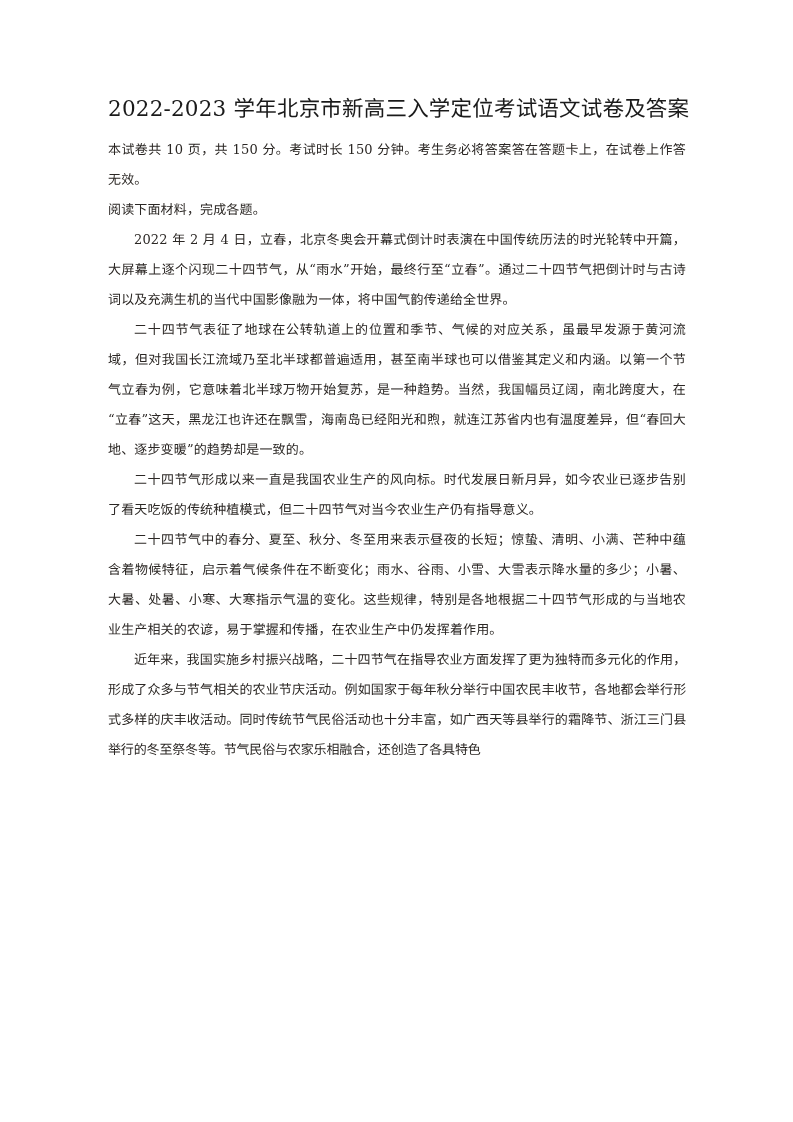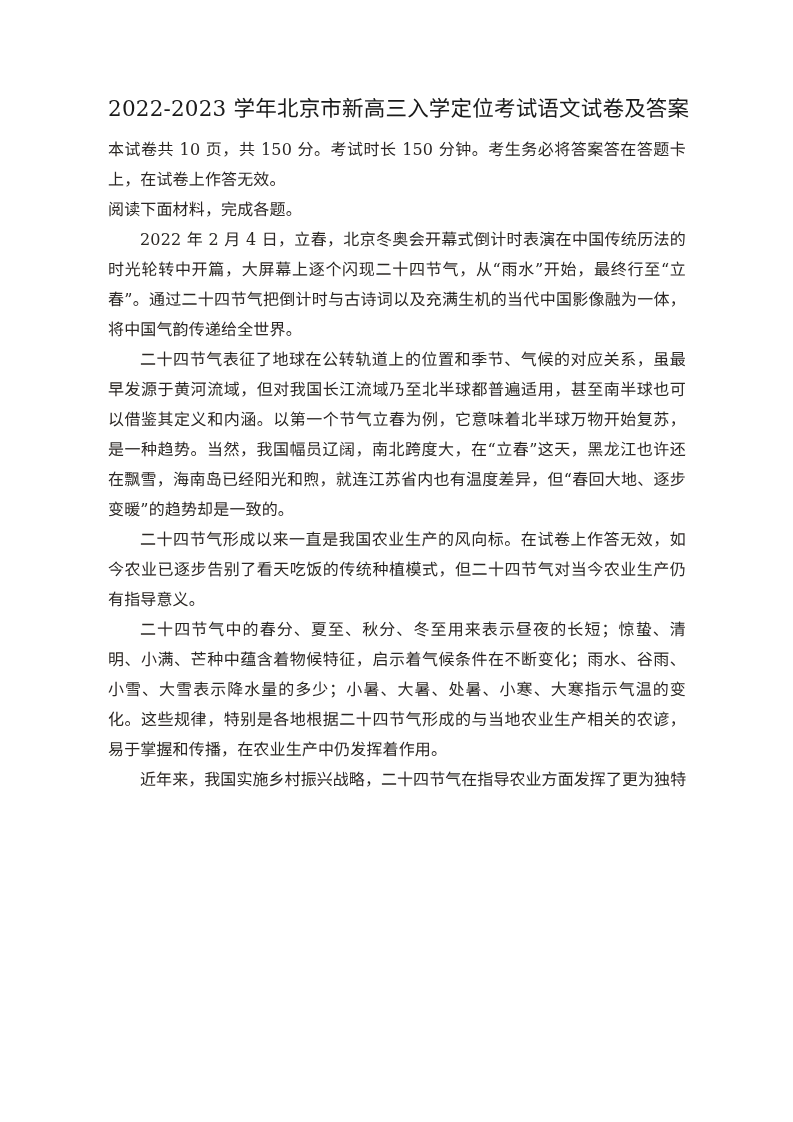--- a/index.html
+++ b/index.html
@@ -34,21 +34,21 @@
     line-height: 34px;
     font-weight: normal;
     letter-spacing: 0.2px;
     margin: 0 0 9px 0;
     white-space: nowrap;
     color: #1a1a1a;
   }
 
   p.para {
     margin: 0;
-    font-size: 16px;
+    font-size: 13px;
     line-height: 30px;
     text-align: justify;
     text-justify: inter-ideograph;
     letter-spacing: 0.15px;
     color: #2b2724;
   }
   p.flush {
     text-indent: 0;
   }
   p.indent {
@@ -94,21 +94,21 @@
 
 
     <p class="para flush">阅读下面材料，完成各题。</p>
 
 
     <p class="para indent">2022 年 2 月 4 日，立春，北京冬奥会开幕式倒计时表演在中国传统历法的时光轮转中开篇，大屏幕上逐个闪现二十四节气，从“雨水”开始，最终行至“立春”。通过二十四节气把倒计时与古诗词以及充满生机的当代中国影像融为一体，将中国气韵传递给全世界。</p>
 
 
     <p class="para indent">二十四节气表征了地球在公转轨道上的位置和季节、气候的对应关系，虽最早发源于黄河流域，但对我国长江流域乃至北半球都普遍适用，甚至南半球也可以借鉴其定义和内涵。以第一个节气立春为例，它意味着北半球万物开始复苏，是一种趋势。当然，我国幅员辽阔，南北跨度大，在“立春”这天，黑龙江也许还在飘雪，海南岛已经阳光和煦，就连江苏省内也有温度差异，但“春回大地、逐步变暖”的趋势却是一致的。</p>
 
-    <p class="para indent">二十四节气形成以来一直是我国农业生产的风向标。在试卷上作答无效，如今农业已逐步告别了看天吃饭的传统种植模式，但二十四节气对当今农业生产仍有指导意义。</p>
+    <p class="para indent">二十四节气形成以来一直是我国农业生产的风向标。时代发展日新月异，如今农业已逐步告别了看天吃饭的传统种植模式，但二十四节气对当今农业生产仍有指导意义。</p>
 
     <p class="para indent">二十四节气中的春分、夏至、秋分、冬至用来表示昼夜的长短；惊蛰、清明、小满、芒种中蕴含着物候特征，启示着气候条件在不断变化；雨水、谷雨、小雪、大雪表示降水量的多少；小暑、大暑、处暑、小寒、大寒指示气温的变化。这些规律，特别是各地根据二十四节气形成的与当地农业生产相关的农谚，易于掌握和传播，在农业生产中仍发挥着作用。</p>
 
     <p class="para indent tight">近年来，我国实施乡村振兴战略，二十四节气在指导农业方面发挥了更为独特而多元化的作用，形成了众多与节气相关的农业节庆活动。例如国家于每年秋分举行中国农民丰收节，各地都会举行形式多样的庆丰收活动。同时传统节气民俗活动也十分丰富，如广西天等县举行的霜降节、浙江三门县举行的冬至祭冬等。节气民俗与农家乐相融合，还创造了各具特色</p>
 
   </div>
 
   <div class="footer">
     <span>梧桐生花网</span>
     <span class="gap"></span>

